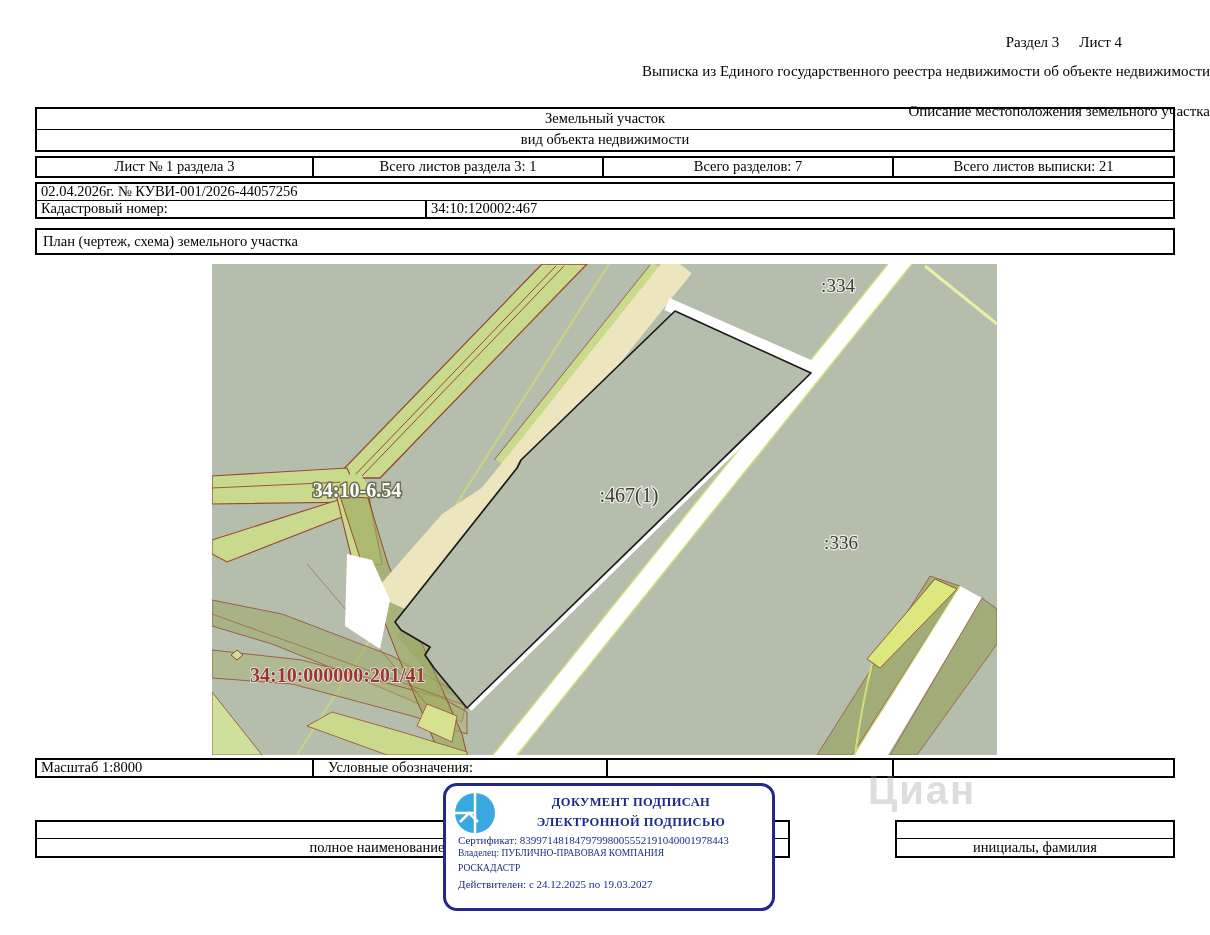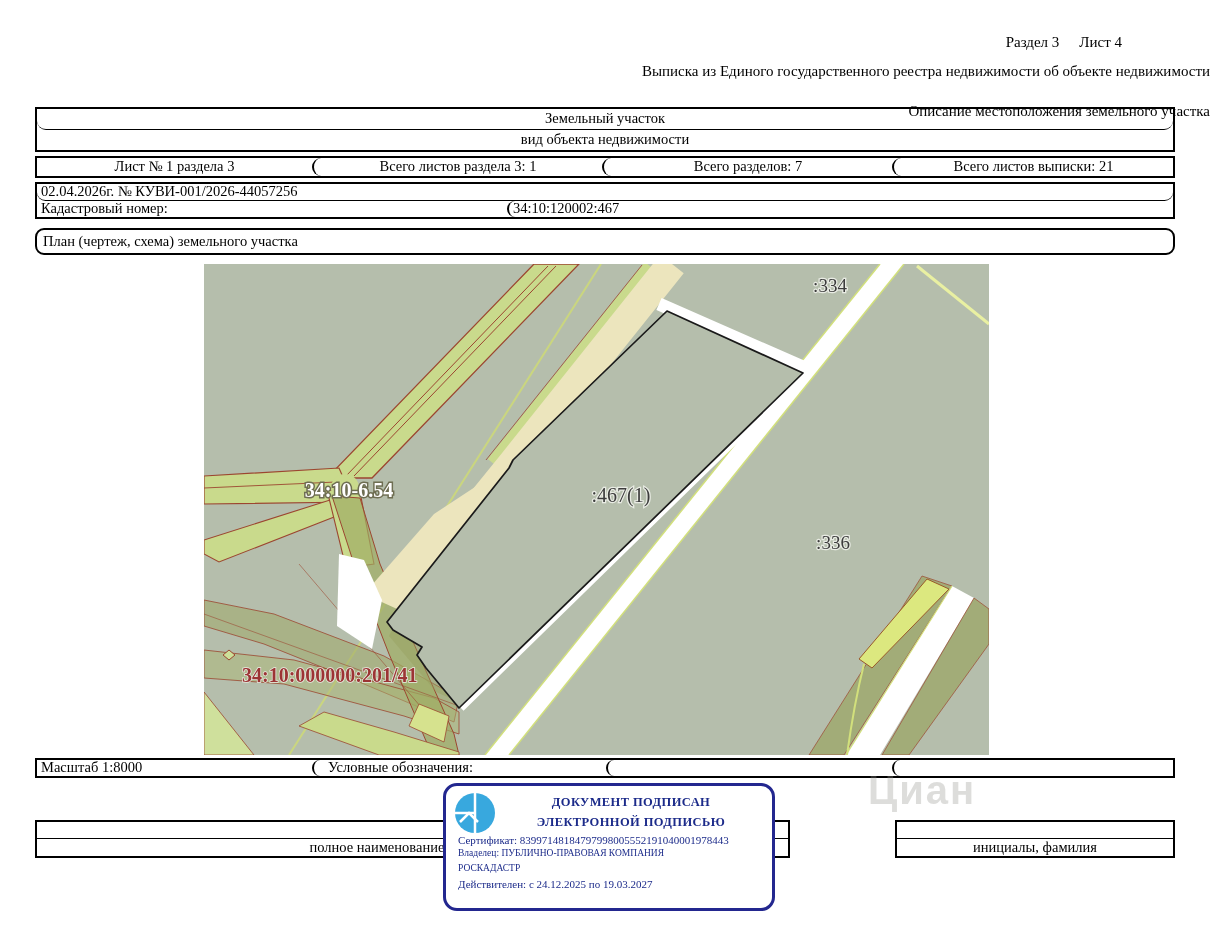--- a/index.html
+++ b/index.html
@@ -1,21 +1,21 @@
 <!DOCTYPE html>
 <html><head>
 <meta charset="utf-8">
 <style>
   html,body{margin:0;padding:0;background:#ffffff;}
   #page{position:relative;width:1210px;height:935px;background:#fff;overflow:hidden;
         font-family:"Liberation Serif","DejaVu Serif",serif;color:#000;}
   .abs{position:absolute;}
   .ctr{text-align:right;}
   .bx{border:2px solid #000;box-sizing:border-box;}
-  .cell{box-sizing:border-box;display:flex;align-items:center;border-radius:9px;}
+  .cell{box-sizing:border-box;display:flex;align-items:center;}
   .cell.c{justify-content:center;}
   .fs15{font-size:15px;line-height:1.25;}
   .fs14{font-size:14.5px;line-height:1.2;}
   .vline{border-left:2px solid #000;}
   
   #secsheet{top:34px;right:88px;display:flex;gap:20px;font-size:15px;}
   
   .row-split{display:flex;height:100%;}
   
   #stamp{left:443px;top:783px;width:332px;height:128px;background:#fff;
@@ -52,28 +52,28 @@
       <div class="cell c fs14" style="width:275px;">Лист № 1 раздела 3</div>
       <div class="cell c fs14 vline" style="width:290px;">Всего листов раздела 3: 1</div>
       <div class="cell c fs14 vline" style="width:290px;">Всего разделов: 7</div>
       <div class="cell c fs14 vline" style="flex:1;">Всего листов выписки: 21</div>
     </div>
   </div>
 
   <div class="abs bx" style="left:35px;top:182px;width:1140px;height:37px;">
     <div class="cell fs14" style="height:17px;border-bottom:1.5px solid #000;padding-left:4px;">02.04.2026г. № КУВИ-001/2026-44057256</div>
     <div class="row-split" style="height:16px;">
-      <div class="cell fs14" style="width:470px;padding-left:4px;">Кадастровый номер:</div>
+      <div class="cell fs14" style="width:388px;padding-left:4px;">Кадастровый номер:</div>
       <div class="cell fs14 vline" style="flex:1;padding-left:4px;">34:10:120002:467</div>
     </div>
   </div>
 
   <div class="abs bx cell fs14" style="left:35px;top:228px;width:1140px;height:27px;padding-left:6px;">План (чертеж, схема) земельного участка</div>
 
-  <div class="abs" style="left:204px;top:264px;width:785px;height:491px;">
+  <div class="abs" style="left:212px;top:264px;width:785px;height:491px;">
     <svg width="785" height="491" viewBox="0 0 785 491">
       <rect x="0" y="0" width="785" height="491" fill="#b5beac"></rect>
 
       <line x1="397" y1="0" x2="85" y2="491" stroke="#cdd97a" stroke-width="2" opacity="0.9"></line>
 
       <g>
         <polygon points="330,0 375,0 168,214 123,214" fill="#c9da8c" stroke="#9c4630" stroke-width="1.3"></polygon>
         <line x1="352" y1="2" x2="150" y2="212" stroke="#9c4630" stroke-width="1"></line>
         <line x1="344" y1="2" x2="142" y2="212" stroke="#9c4630" stroke-width="1"></line>
       </g>

